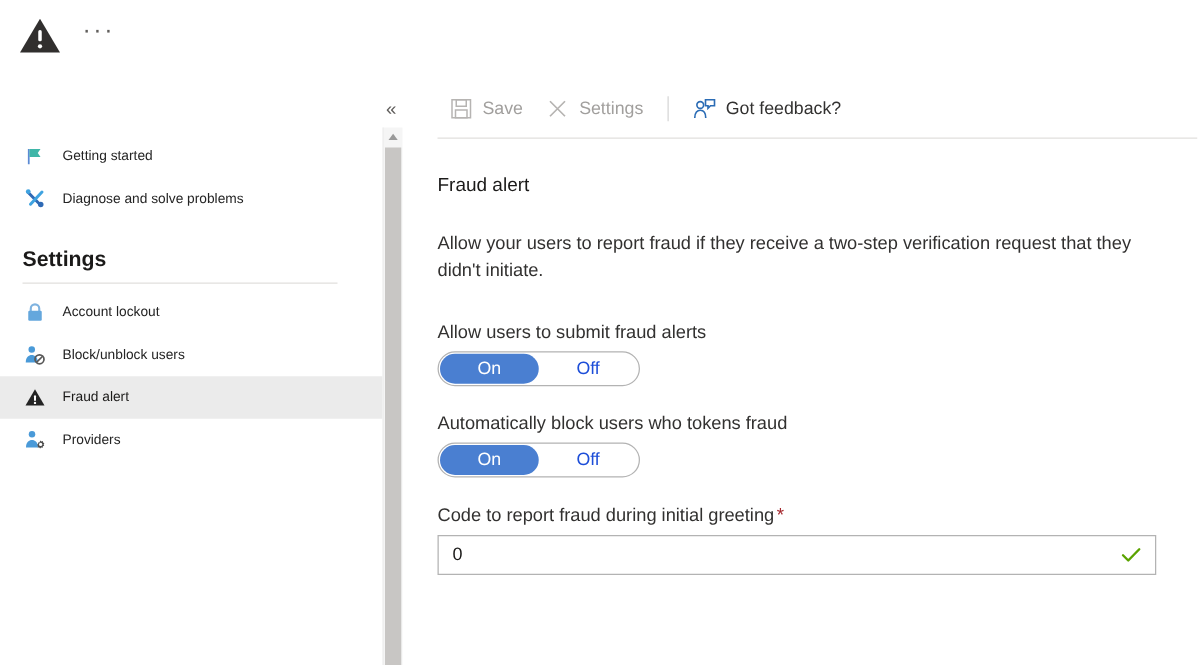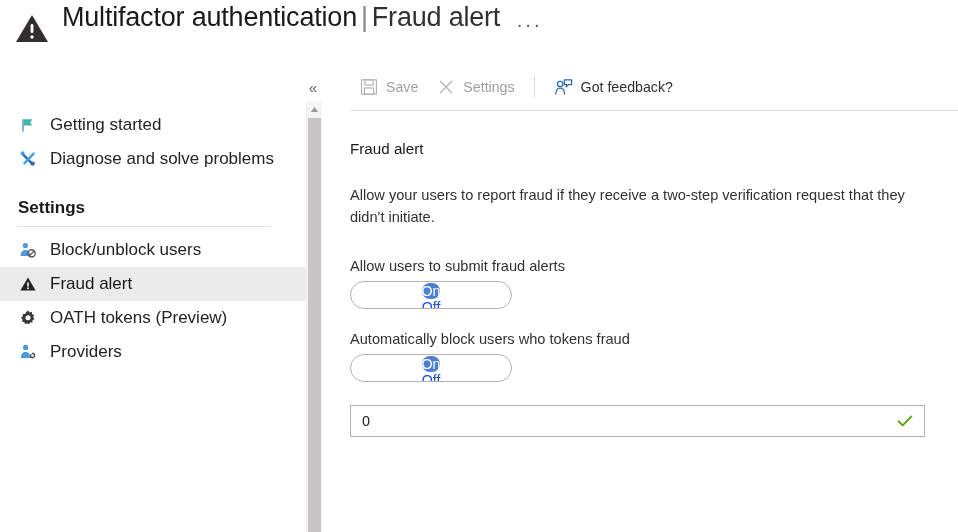--- a/index.html
+++ b/index.html
@@ -22,21 +22,21 @@
   .header-ellipsis { margin-left: 16px; margin-top: 14px; font-size: 20px; color: #605e5c; letter-spacing: 2px; line-height: 1; cursor: pointer; }
 
   
   .sidebar { position: absolute; left: 0; top: 64px; width: 306px; height: 468px; background: #ffffff; }
   .collapse-btn { position: absolute; left: 302px; top: 78px; width: 22px; height: 20px; font-size: 15px; color: #605e5c; cursor: pointer; line-height: 20px; text-align: center; }
 
   .nav-list { padding-top: 44px; }
   .nav-item { display: flex; align-items: center; height: 34px; padding-left: 18px; cursor: pointer; }
   .nav-item.selected { background: #ebebeb; }
   .nav-icon { width: 20px; height: 20px; flex: 0 0 20px; display: flex; align-items: center; justify-content: center; margin-right: 12px; }
-  .nav-label { font-size: 17px; color: #242424; white-space: nowrap; }
+  .nav-label { font-size: 11px; color: #242424; white-space: nowrap; }
   .nav-item.selected .nav-label { color: #1b1a19; }
 
   .section-head { margin: 22px 0 0 18px; font-size: 17px; font-weight: 700; color: #1b1a19; }
   .section-rule { margin: 8px 0 6px 18px; width: 252px; height: 1px; background: #e1dfdd; }
 
   
   .scrollbar { position: absolute; left: 306px; top: 102px; width: 16px; height: 430px; background: #f5f5f5; border-left: 1px solid #ededed; cursor: pointer; }
   .sb-arrow { position: absolute; top: 0; left: 0; width: 15px; height: 15px; display: flex; align-items: center; justify-content: center; }
   .sb-thumb { position: absolute; top: 16px; left: 1px; width: 13px; height: 414px; background: #c8c6c4; }
 
@@ -52,21 +52,21 @@
   .tb-divider { width: 1px; height: 20px; background: #d6d6d6; margin: 0 10px; }
   .toolbar-rule { margin-left: 27px; width: 608px; height: 1px; background: #e1dfdd; }
 
   .content { padding: 29px 0 0 27px; }
   .section-title { font-size: 15.2px; color: #1b1a19; margin-bottom: 27px; }
   .desc { font-size: 14.6px; color: #323130; line-height: 22px; max-width: 560px; margin-bottom: 30px; }
 
   .field-label { font-size: 14.6px; color: #323130; margin-bottom: 7px; }
   .field-label .req { color: #a4262c; font-size: 15px; padding-left: 2px; }
 
-  .toggle { display: inline-flex; align-items: center; width: 162px; height: 28px; border: 1px solid #b3b3b3; border-radius: 14px; background: #ffffff; padding: 1px; cursor: pointer; overflow: hidden; flex-direction: column; }
+  .toggle { display: inline-flex; align-items: center; width: 162px; height: 28px; border: 1px solid #b3b3b3; border-radius: 14px; background: #ffffff; padding: 1px; cursor: pointer; overflow: hidden; }
   .toggle .seg { flex: 1; height: 24px; display: flex; align-items: center; justify-content: center; font-size: 14.2px; border-radius: 13px; }
   .toggle .seg.on { background: #4a7fd1; color: #ffffff; }
   .toggle .seg.off { color: #1d4ed8; }
   .toggle-gap { height: 22px; }
 
   .input-wrap { position: relative; width: 575px; height: 32px; margin-top: 1px; }
   .text-input { width: 575px; height: 32px; border: 1px solid #b3b3b3; background: #ffffff; font-family: "Liberation Sans", sans-serif; font-size: 14.4px; color: #1b1a19; padding: 0 34px 0 11px; outline: none; }
   .valid-check { position: absolute; right: 11px; top: 7px; width: 18px; height: 18px; pointer-events: none; }
 </style>
 </head>
@@ -75,23 +75,20 @@
 <div class="page">
 
   <div class="header">
     <div class="header-icon">
       <svg width="36" height="32" viewBox="0 0 36 32">
         <path d="M18 3 L34 30 L2 30 Z" fill="#312f2e"></path>
         <rect x="16.6" y="12" width="2.8" height="9" rx="1.3" fill="#ffffff"></rect>
         <circle cx="18" cy="25" r="1.7" fill="#ffffff"></circle>
       </svg>
     </div>
-    <div class="header-title">
-      <span class="res">Multifactor authentication</span><span class="sep">|</span><span class="sub">Fraud alert</span>
-    </div>
     <div class="header-ellipsis">···</div>
   </div>
 
   <div class="collapse-btn">«</div>
 
   <div class="sidebar">
     <div class="nav-list">
 
       <div class="nav-item">
         <span class="nav-icon">
@@ -111,20 +108,29 @@
             <circle cx="13.6" cy="13.6" r="2.2" fill="#2f6ab5"></circle>
             <circle cx="3.6" cy="3.2" r="1.9" fill="#3fa3e0"></circle>
           </svg>
         </span>
         <span class="nav-label">Diagnose and solve problems</span>
       </div>
 
       <div class="section-head">Settings</div>
       <div class="section-rule"></div>
 
+      <div class="nav-item">
+        <span class="nav-icon">
+          <svg width="18" height="18" viewBox="0 0 18 18">
+            <path d="M5.6 8 L5.6 5.9 A3.4 3.4 0 0 1 12.4 5.9 L12.4 8" stroke="#7fb3e0" stroke-width="1.7" fill="none"></path>
+            <rect x="3.6" y="7.6" width="10.8" height="8" rx="1" fill="#64a7dd"></rect>
+          </svg>
+        </span>
+        <span class="nav-label">Account lockout</span>
+      </div>
 
       <div class="nav-item">
         <span class="nav-icon">
           <svg width="18" height="18" viewBox="0 0 18 18">
             <circle cx="6.4" cy="4.6" r="2.6" fill="#4a9ad8"></circle>
             <path d="M1.6 15 C1.6 10.6 4 9 6.4 9 C8.8 9 11.2 10.6 11.2 15 Z" fill="#4a9ad8"></path>
             <circle cx="12.6" cy="12.4" r="3.6" fill="none" stroke="#5a5a5a" stroke-width="1.4"></circle>
             <path d="M10.2 14.9 L15.1 10" stroke="#5a5a5a" stroke-width="1.4"></path>
           </svg>
         </span>
@@ -136,29 +142,20 @@
           <svg width="18" height="18" viewBox="0 0 18 18">
             <path d="M9 2.4 L16.6 15.4 L1.4 15.4 Z" fill="#242424"></path>
             <rect x="8.2" y="7.2" width="1.6" height="4.6" rx="0.8" fill="#ffffff"></rect>
             <circle cx="9" cy="13.3" r="0.95" fill="#ffffff"></circle>
           </svg>
         </span>
         <span class="nav-label">Fraud alert</span>
       </div>
 
 
-      <div class="nav-item">
-        <span class="nav-icon">
-          <svg width="18" height="18" viewBox="0 0 18 18">
-            <path d="M9 1.6 L10.5 3.4 L12.8 2.8 L13.1 5.2 L15.2 6.1 L14.1 8.2 L15.6 10 L13.5 11.2 L13.5 13.6 L11.2 13.5 L9.8 15.4 L8 14.2 L6.1 15.3 L5.3 13.1 L3 12.7 L3.5 10.4 L2 8.6 L3.9 7.3 L3.8 5 L6.1 5 L7.3 3 Z" fill="#3a3a3a"></path>
-            <circle cx="9" cy="8.8" r="2.5" fill="#ffffff"></circle>
-          </svg>
-        </span>
-        <span class="nav-label">OATH tokens (Preview)</span>
-      </div>
 
 
       <div class="nav-item">
         <span class="nav-icon">
           <svg width="18" height="18" viewBox="0 0 18 18">
             <circle cx="6.6" cy="4.4" r="2.6" fill="#4a9ad8"></circle>
             <path d="M1.8 15 C1.8 10.6 4.2 9 6.6 9 C9 9 11.4 10.6 11.4 15 Z" fill="#4a9ad8"></path>
             <path d="M13.2 9.4 L14.2 10.1 L15.3 9.8 L15.5 11 L16.5 11.6 L15.9 12.6 L16.4 13.6 L15.3 14 L15.2 15.2 L14 15 L13.1 15.8 L12.4 14.9 L11.2 14.9 L11.3 13.7 L10.6 12.8 L11.5 12.1 L11.5 11 L12.6 11 Z" fill="#4f4f4f"></path>
             <circle cx="13.5" cy="12.5" r="1.3" fill="#ffffff"></circle>
           </svg>
@@ -230,20 +227,23 @@
       <div class="toggle-gap"></div>
 
       <div class="field-label">Automatically block users who tokens fraud</div>
       <div class="toggle">
         <div class="seg on">On</div>
         <div class="seg off">Off</div>
       </div>
 
       <div class="toggle-gap"></div>
 
+      <div class="field-label">
+        <span>Code to report fraud during initial greeting</span><span class="req">*</span>
+      </div>
       <div class="input-wrap">
         <input class="text-input" type="text" value="0" style="">
         <span class="valid-check">
           <svg width="18" height="18" viewBox="0 0 18 18">
             <path d="M2.4 9.2 L6.6 13.4 L15.4 4.4" stroke="#5ba300" stroke-width="1.9" fill="none" stroke-linecap="round" stroke-linejoin="round"></path>
           </svg>
         </span>
       </div>
     </div>
 

